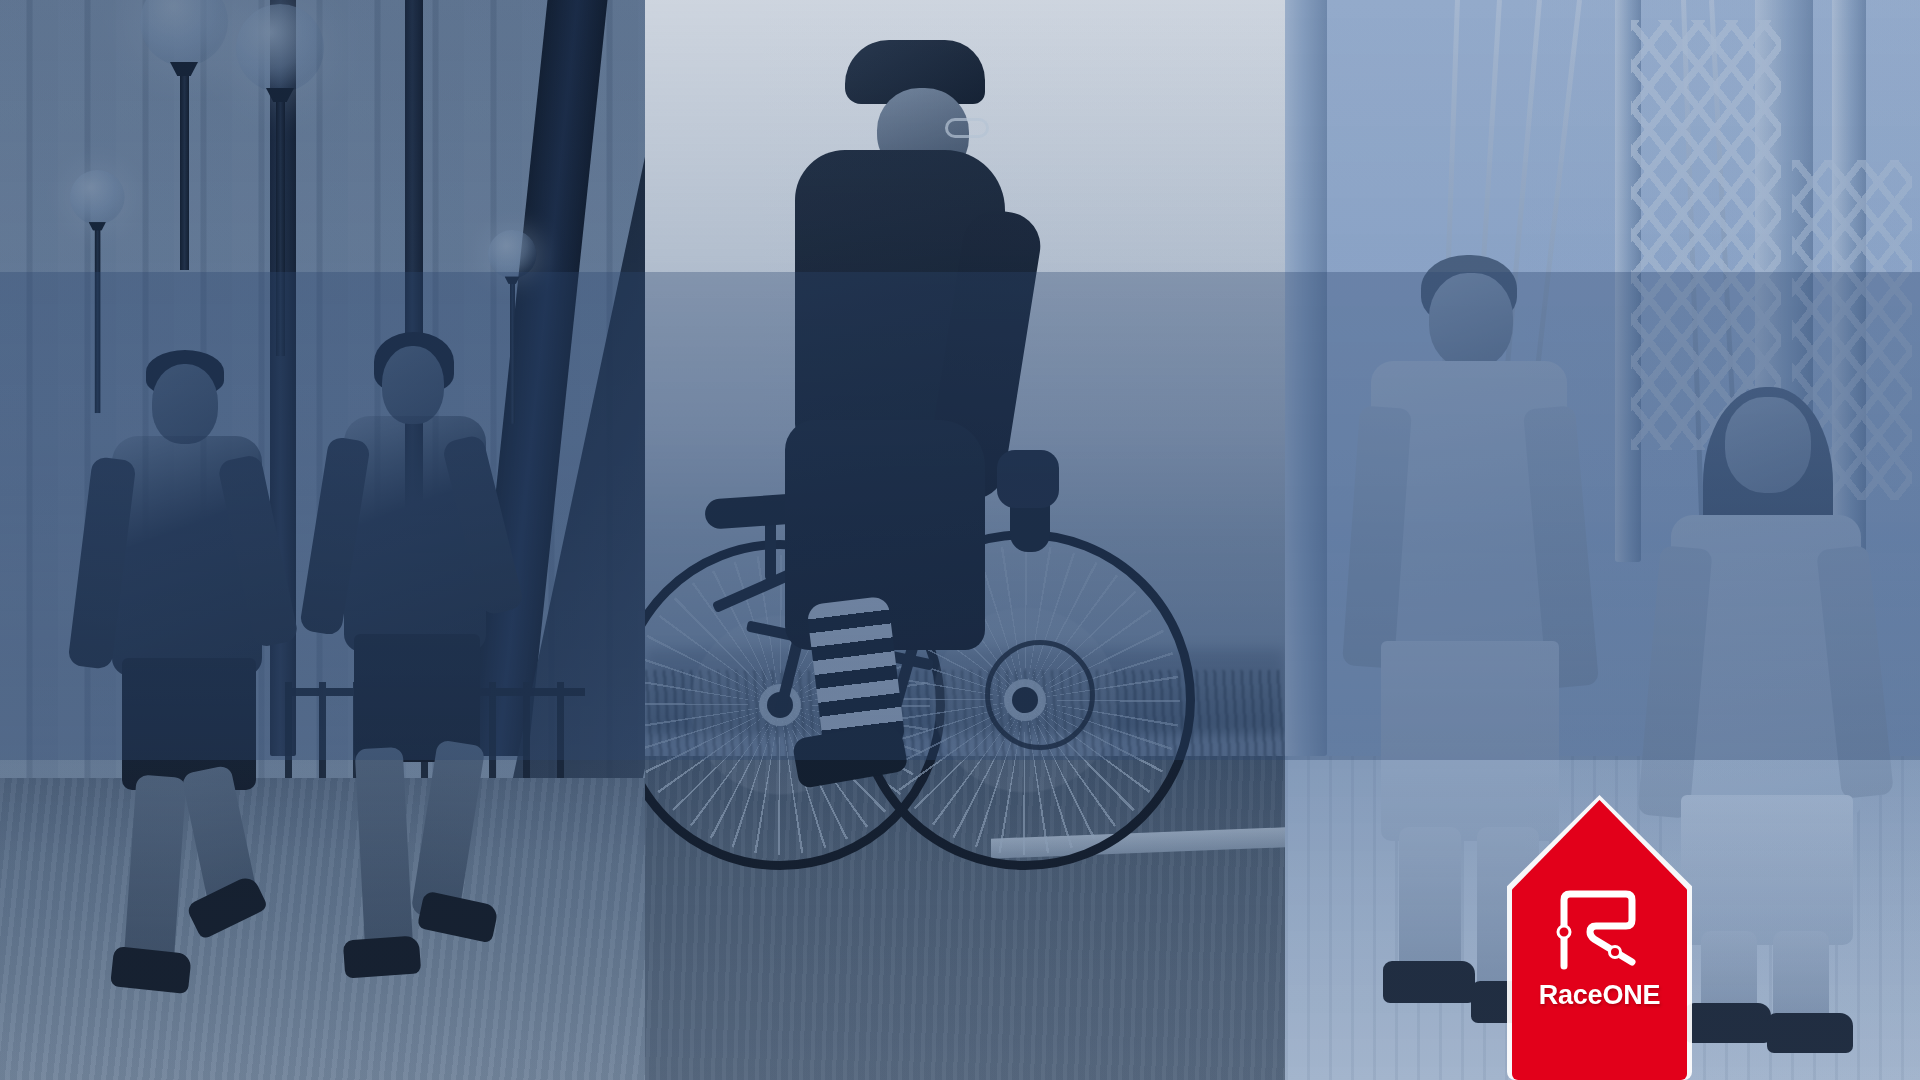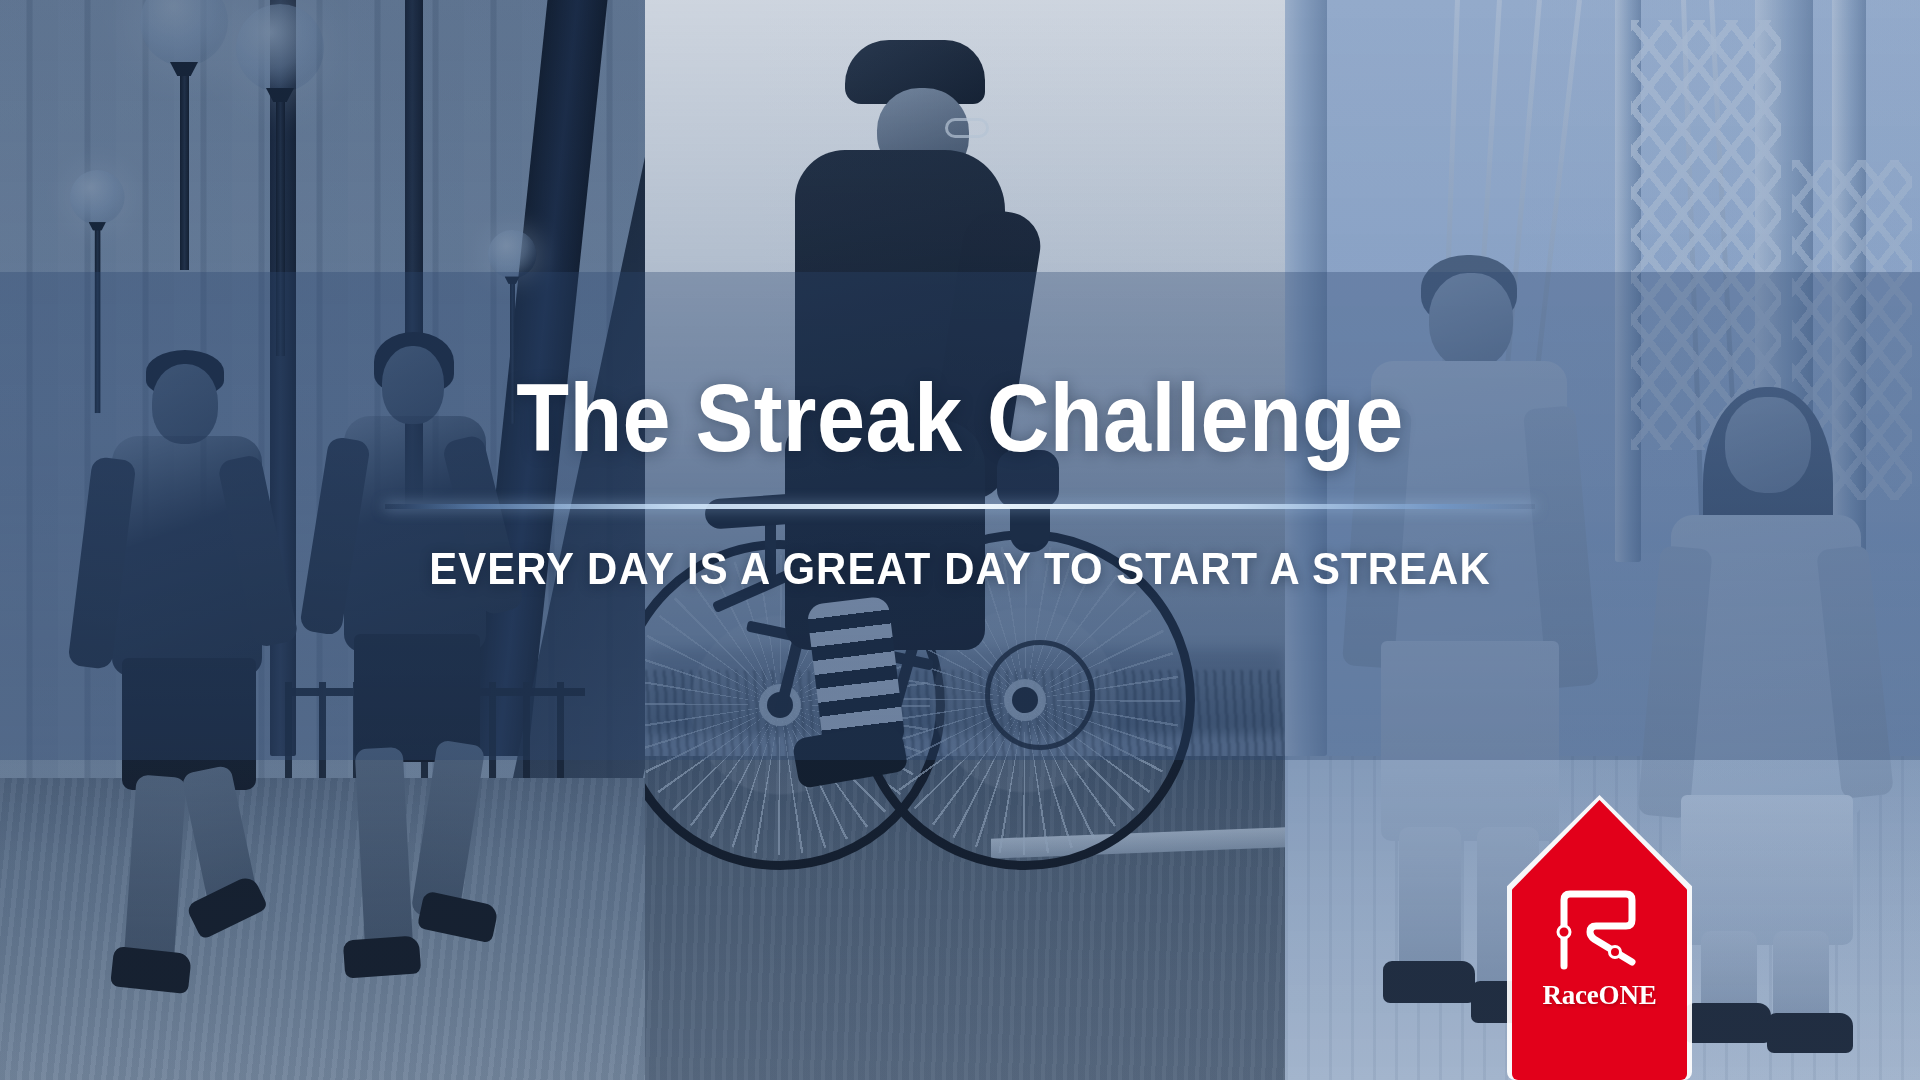--- a/index.html
+++ b/index.html
@@ -372,21 +372,21 @@
   }
   .logo-word {
     position: absolute;
     left: 0; right: 0;
     top: 180px;
     text-align: center;
     color: #ffffff;
     font-size: 27px;
     font-weight: 700;
     letter-spacing: -0.2px;
-    font-family: Liberation Serif, serif;
+    font-family: Liberation Sans, sans-serif;
     text-shadow: 1px 2px 3px rgba(120,0,10,0.45);
   }
 </style>
 </head>
 <body>
 
 <div class="banner">
 
   <div class="panels">
 
@@ -537,29 +537,20 @@
           <div class="w-shoe" style="left:130px;top:766px;width:86px;height:40px;"></div>
         </div>
       </div>
     </div>
 
   </div>
 
   <div class="duotone"></div>
   <div class="band"></div>
 
-  <div class="content">
-    <h1 class="title">The Streak Challenge</h1>
-
-    <div class="rule-wrap">
-      <div class="rule"></div>
-    </div>
-
-    <p class="subtitle">EVERY DAY IS A GREAT DAY TO START A STREAK</p>
-  </div>
 
   <div class="logo">
     <div class="logo-outline"></div>
     <div class="logo-shape"></div>
 
     <div class="logo-mark">
       <svg viewBox="0 0 96 86" width="96" height="86" aria-hidden="true">
         <g fill="none" stroke="#ffffff" stroke-width="7" stroke-linecap="round" stroke-linejoin="round">
 
           <path d="M12 80 L12 14 Q12 8 18 8 L74 8 Q80 8 80 14 L80 34 Q80 40 74 40 L44 40 Q38 40 38 46 Q38 50 42 53 L80 76"></path>

